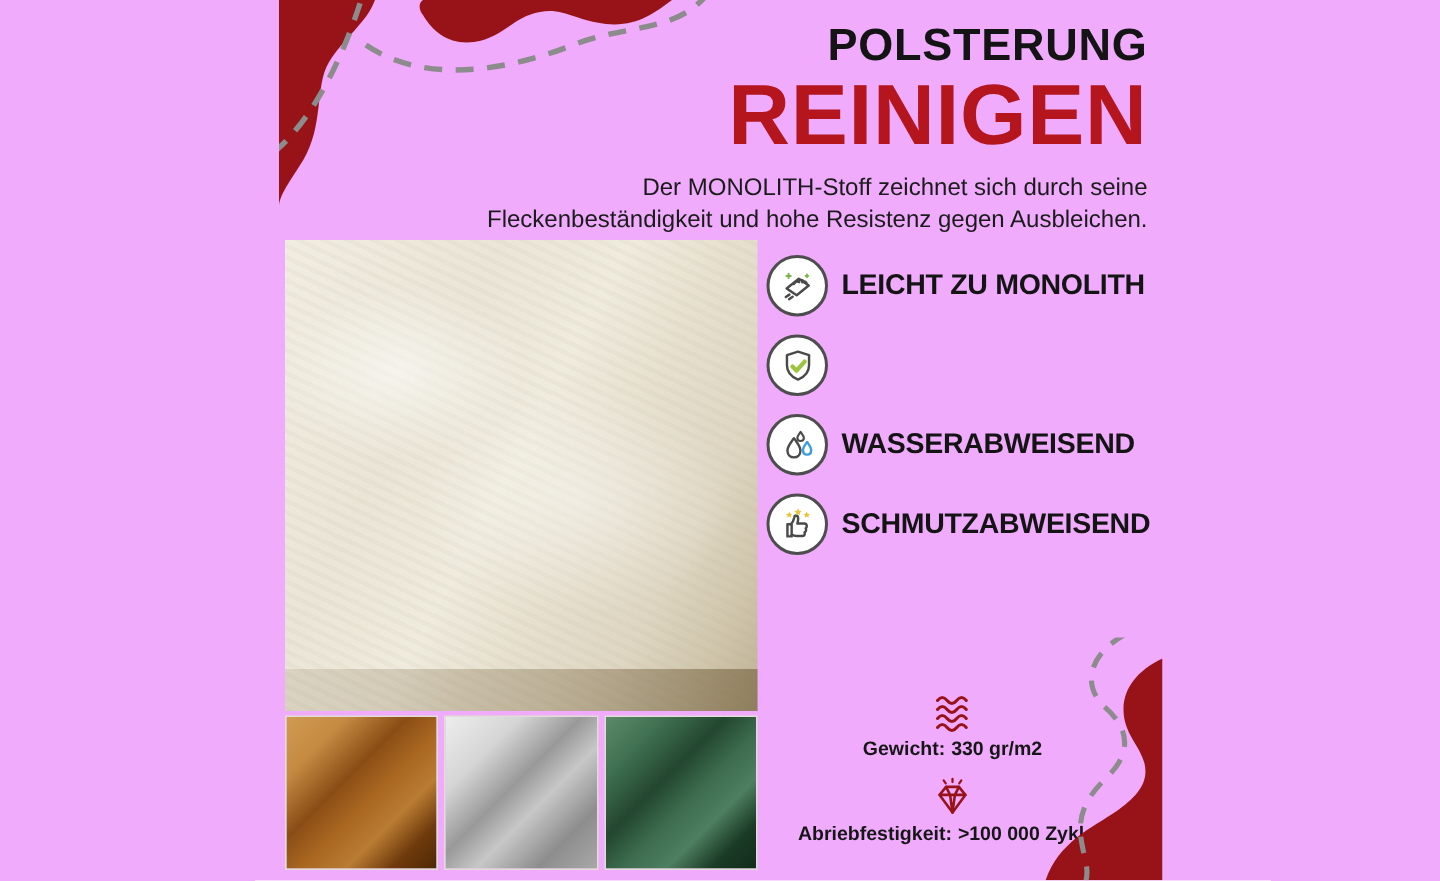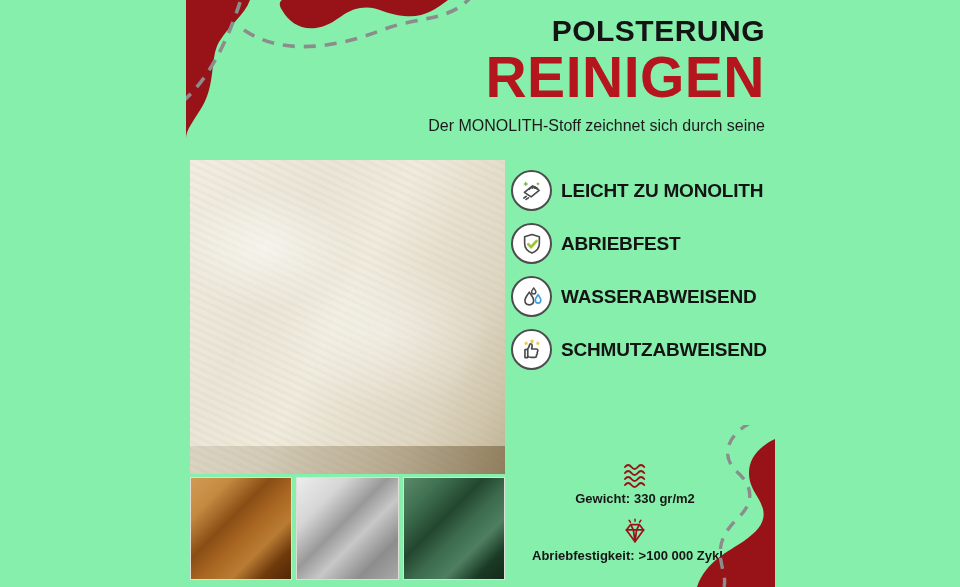--- a/index.html
+++ b/index.html
@@ -1,16 +1,16 @@
 <!DOCTYPE html>
 <html><head>
 <meta charset="utf-8">
 <style>
   html,body{margin:0;padding:0;background:#ffffff;}
-  .page{position:relative;width:960px;height:587px;background:#86efac;overflow:hidden;
+  .page{position:relative;width:960px;height:587px;background:#f0abfc;overflow:hidden;
         font-family:"Liberation Sans","DejaVu Sans",sans-serif;}
   .abs{position:absolute;}
 
   
   .brand{top:14px;right:195px;text-align:right;}
   .brand-subtitle{font-size:30px;line-height:1.12;font-weight:800;color:#141414;letter-spacing:.5px;}
   .brand-title{font-size:57px;line-height:1.0;font-weight:800;color:#b5151d;letter-spacing:.5px;margin-top:1px;}
   .brand-desc{font-size:16px;line-height:1.36;color:#1b1b1b;margin-top:9px;}
 
   
@@ -56,20 +56,21 @@
     <path fill="#971318" d="M96,0 H262 C250,9 238,18 218,16 C198,14 190,5 174,8 C156,11 150,25 130,28 C114,30 103,22 96,10 C93,6 93,2 96,0 Z"></path>
     <path fill="none" stroke="#8c8c8c" stroke-width="3.6" stroke-dasharray="12 9" d="M-4,102 C18,84 40,48 56,-4"></path>
     <path fill="none" stroke="#8c8c8c" stroke-width="3.6" stroke-dasharray="12 9" d="M58,30 C96,56 150,48 196,30 C232,16 262,22 284,-2"></path>
   </svg>
 
   <div class="abs brand">
     <div class="brand-subtitle">POLSTERUNG</div>
     <div class="brand-title">REINIGEN</div>
     <div class="brand-desc">
       <div>Der MONOLITH-Stoff zeichnet sich durch seine</div>
+      <div>Fleckenbeständigkeit und hohe Resistenz gegen Ausbleichen.</div>
     </div>
   </div>
 
   <div class="abs fabric"></div>
 
   <div class="abs swatches">
     <div class="swatch swatch-cognac"></div>
     <div class="swatch swatch-gray"></div>
     <div class="swatch swatch-green"></div>
   </div>
@@ -89,21 +90,20 @@
       <span class="feature-label">LEICHT ZU MONOLITH</span>
     </div>
 
     <div class="feature-row">
       <span class="icon-circle">
         <svg width="26" height="26" viewBox="0 0 24 24" fill="none" stroke-linecap="round" stroke-linejoin="round">
           <path stroke="#4a4a4a" stroke-width="1.5" d="M12,3.2 l6.8,2.1 v6.2 c0,4.3 -2.9,7.2 -6.8,8.9 c-3.9,-1.7 -6.8,-4.6 -6.8,-8.9 v-6.2 Z"></path>
           <path stroke="#9cc43e" stroke-width="2.6" d="M8.6,12.3 l2.5,2.6 5,-5.6"></path>
         </svg>
       </span>
-      <span class="feature-label">ABRIEBFEST</span>
     </div>
 
     <div class="feature-row">
       <span class="icon-circle">
         <svg width="26" height="26" viewBox="0 0 24 24" fill="none" stroke-linecap="round" stroke-linejoin="round">
           <path stroke="#4a4a4a" stroke-width="1.5" d="M9.5,7.5 c2,3 4,5 4,7.6 c0,2.6 -1.8,4.2 -4,4.2 c-2.2,0 -4,-1.6 -4,-4.2 c0,-2.6 2,-4.6 4,-7.6 Z"></path>
           <path stroke="#4a4a4a" stroke-width="1.3" d="M13.6,3.6 c1,1.5 2,2.5 2,3.6 c0,1.3 -0.9,2 -2,2 c-1.1,0 -2,-0.7 -2,-2 c0,-1.1 1,-2.1 2,-3.6 Z"></path>
           <path stroke="#3f9fdb" stroke-width="1.5" d="M17.6,9.8 c1.3,2 2.5,3.3 2.5,4.9 c0,1.8 -1.1,2.9 -2.5,2.9 c-1.4,0 -2.5,-1.1 -2.5,-2.9 c0,-1.6 1.2,-2.9 2.5,-4.9 Z"></path>
         </svg>
       </span>

